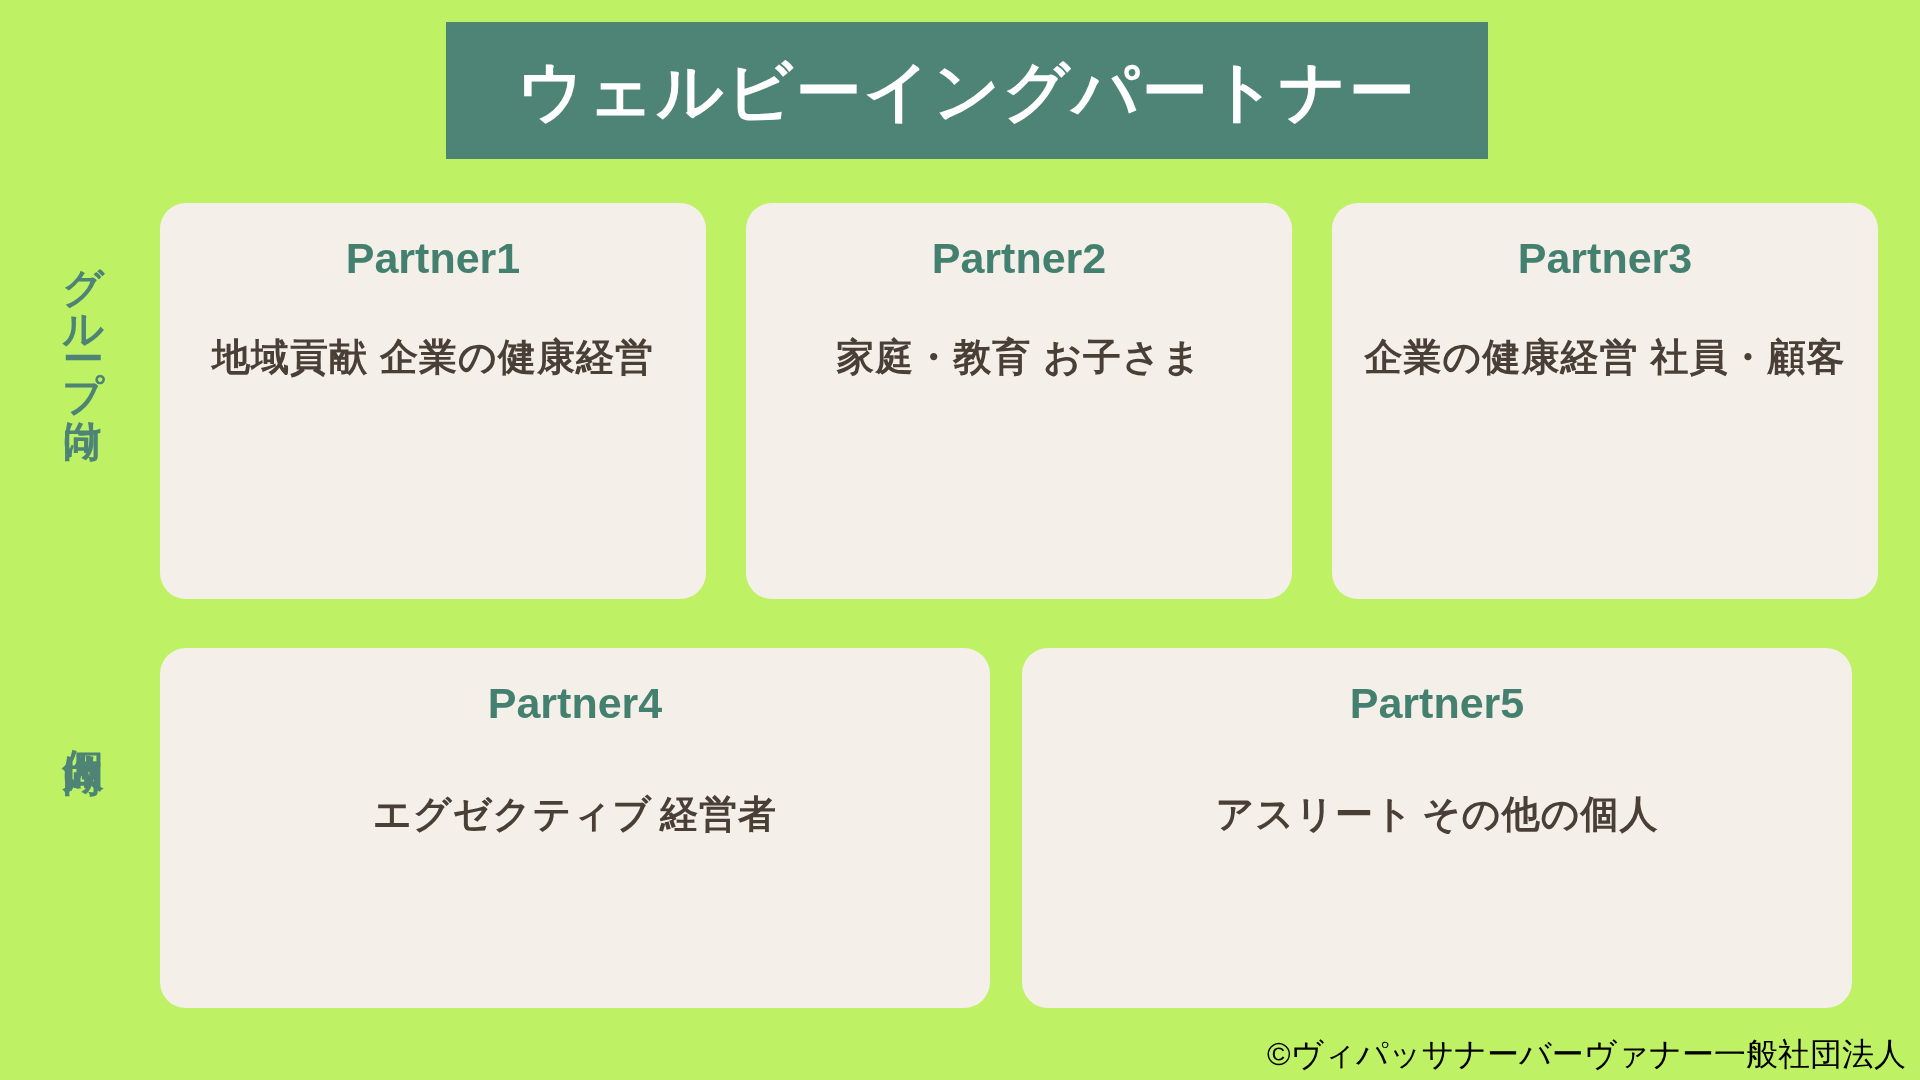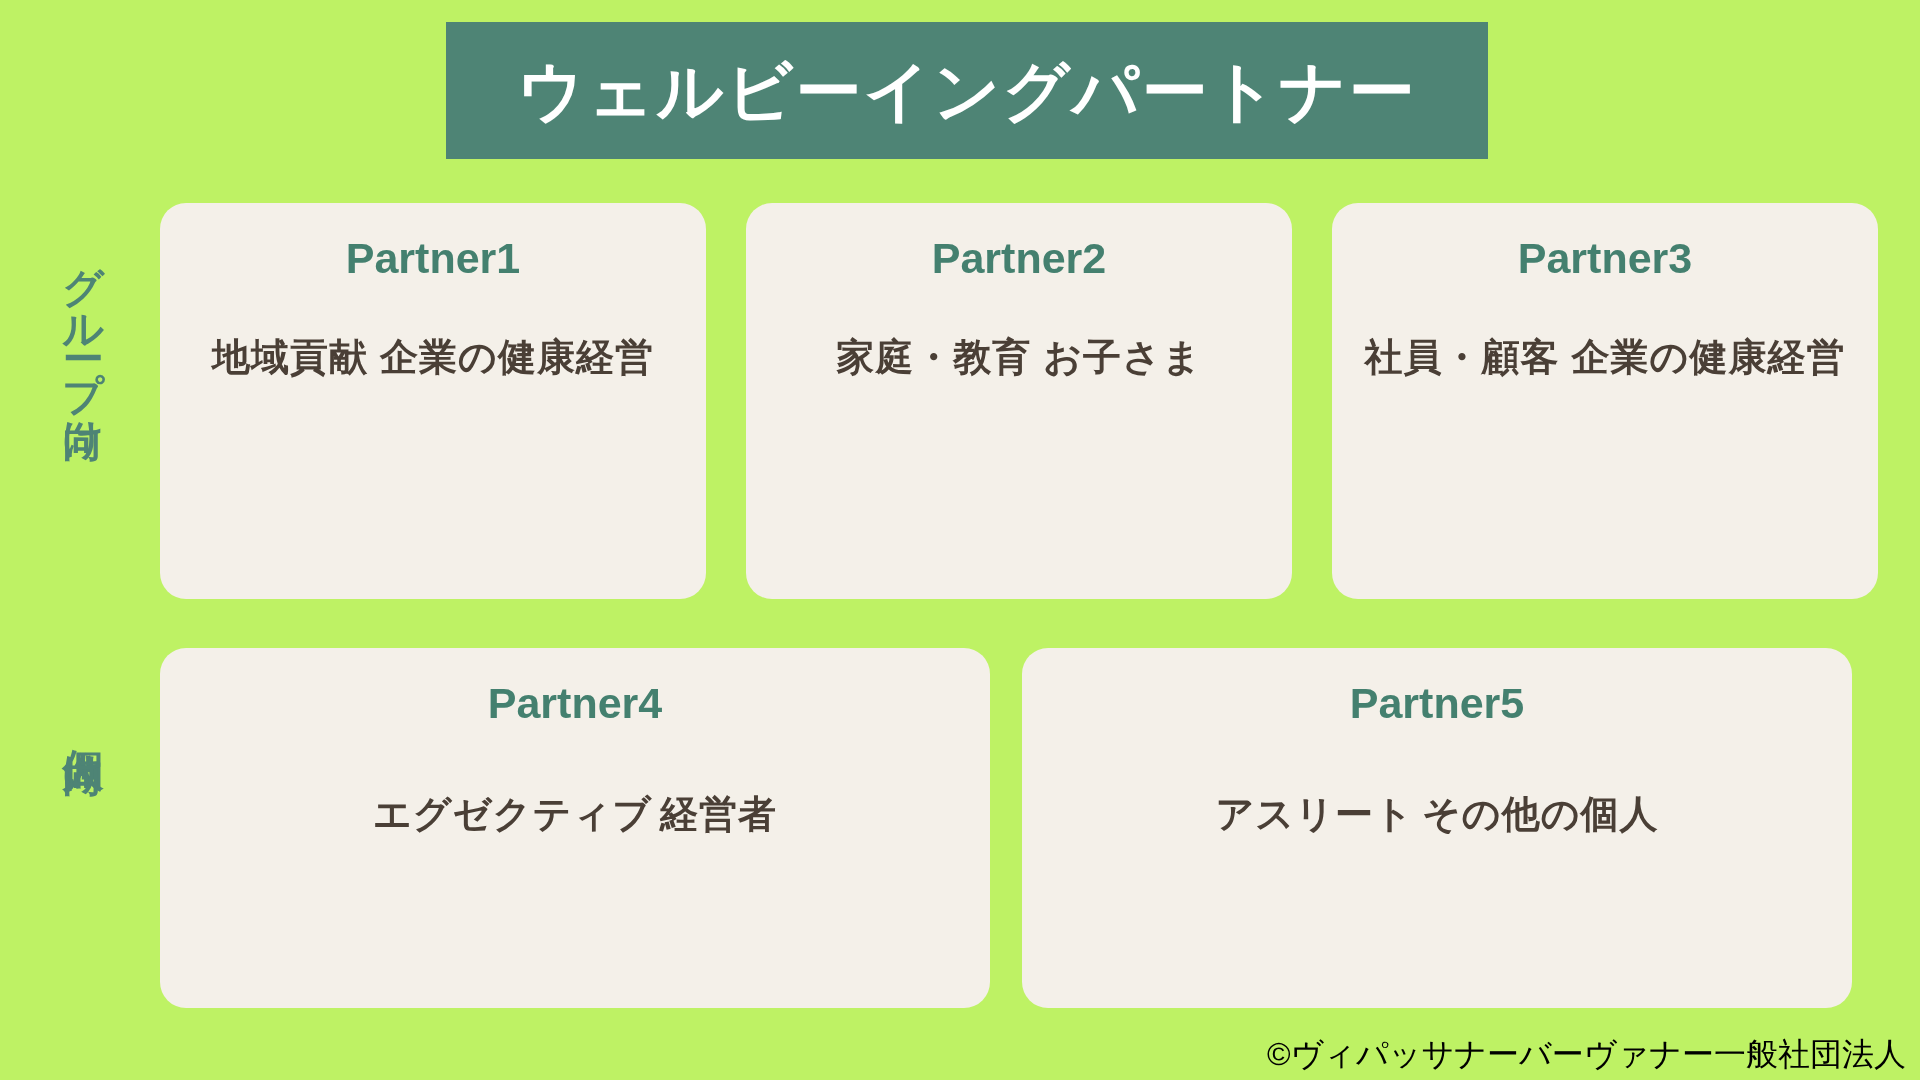--- a/index.html
+++ b/index.html
@@ -172,22 +172,22 @@
       <div class="card-title">Partner2</div>
       <div class="card-lines">
         <div class="card-line">家庭・教育</div>
         <div class="card-line">お子さま</div>
       </div>
     </div>
 
     <div class="card">
       <div class="card-title">Partner3</div>
       <div class="card-lines">
+        <div class="card-line">企業の健康経営</div>
         <div class="card-line">社員・顧客</div>
-        <div class="card-line">企業の健康経営</div>
       </div>
     </div>
 
   </div>
 
   <div class="rail-label rail-individual">個人向け</div>
 
   <div class="row row-individual">
 
     <div class="card">

